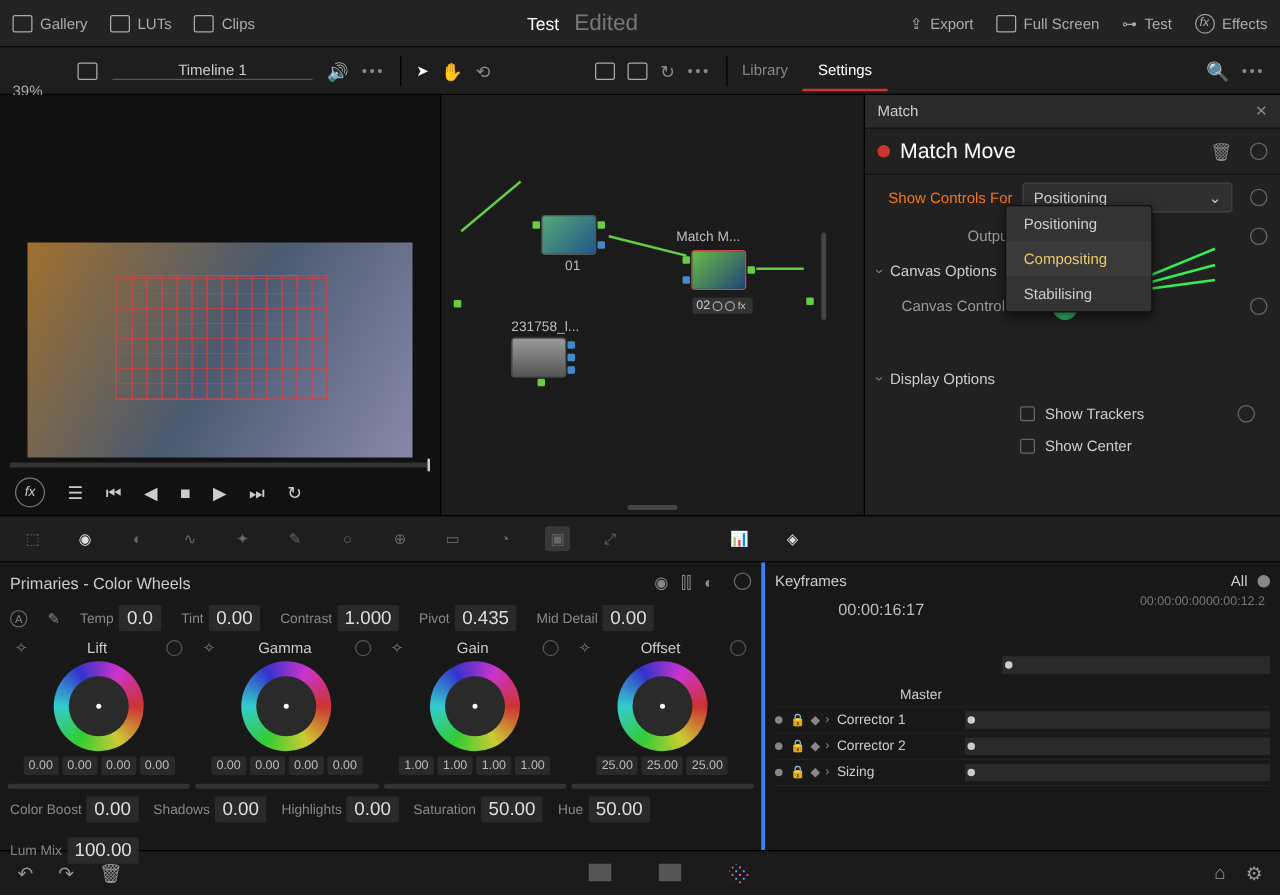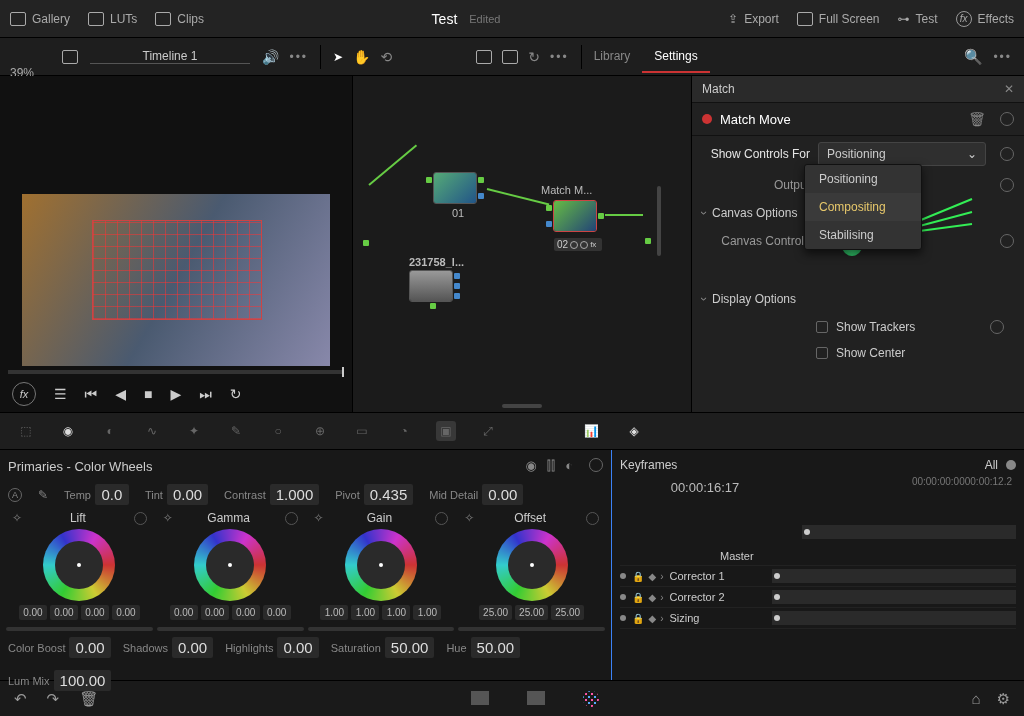--- a/index.html
+++ b/index.html
@@ -4,21 +4,21 @@
 <style>
   * { margin:0; padding:0; box-sizing:border-box; font-family: -apple-system, Helvetica, Arial, sans-serif; }
   body { background:#1a1a1a; color:#ccc; width:1024px; height:716px; overflow:hidden; font-size:12px; }
   .topbar { height:38px; background:#232323; display:flex; align-items:center; padding:0 10px; border-bottom:1px solid #000; }
   .topbar .left { display:flex; gap:18px; align-items:center; }
   .topbar .center { flex:1; display:flex; justify-content:center; gap:12px; align-items:center; }
   .topbar .right { display:flex; gap:18px; align-items:center; }
   .topbar-item { display:flex; align-items:center; gap:6px; color:#aaa; cursor:pointer; }
   .iconbox { width:16px; height:14px; border:1px solid #aaa; border-radius:2px; display:inline-block; }
   .title-main { color:#fff; font-weight:500; font-size:14px; }
-  .title-sub { color:#777; font-size:11px; }
+  .title-sub { color:#777; font-size:18px; }
 
   .subbar { height:38px; background:#1e1e1e; display:flex; align-items:center; border-bottom:1px solid #000; }
   .subbar .zoom { width:50px; padding-left:10px; color:#aaa;margin-top:32px; }
   .subbar .iconset { display:flex; gap:10px; align-items:center; padding:0 12px; }
   .subbar .timeline-label { flex:0 0 160px; text-align:center; color:#ccc; border-bottom:1px solid #555;}
   .subbar .divider { width:1px; height:24px; background:#000; }
   .tab { padding:8px 12px; color:#888; cursor:pointer; }
   .tab.active { color:#fff; border-bottom:2px solid #c33; }
   .icon-gray { color:#888; font-size:14px; }
   .dots { color:#888; letter-spacing:2px; }
@@ -43,43 +43,43 @@
   .node02{border:1px solid #c44;}
   .node02-info{position:absolute;left:0;bottom:-20px;width:48px;display:flex;gap:2px;font-size:10px;color:#ccc;background:#333;border-radius:2px;padding:1px 3px;align-items:center;}
   .npill{width:8px;height:8px;border:1px solid #aaa;border-radius:50%;}
 
   .inspector { width:332px; background:#212121; overflow:hidden; position:relative;}
   .search-row { display:flex; align-items:center; background:#2a2a2a; border-bottom:1px solid #111; padding:6px 10px; gap:8px; }
   .search-row input { background:transparent; border:none; color:#ccc; flex:1; font-size:12px; outline:none;}
   .close-x{color:#888;cursor:pointer;}
   .effect-title { display:flex; align-items:center; gap:8px; padding:8px 10px; border-bottom:1px solid #111;}
   .red-dot{width:10px;height:10px;border-radius:50%;background:#c33;}
-  .eff-name{color:#fff;font-size:13px;}
+  .eff-name{color:#fff;font-size:17px;}
   .row { display:flex; align-items:center; padding:6px 10px; gap:8px;}
   .row .lbl { width:108px; text-align:right; color:#999; font-size:12px;}
-  .row .lbl.hl{color:#e5e5e5;}
+  .row .lbl.hl{color:#f97316;}
   .select { flex:1; background:#2f2f2f; border:1px solid #444; border-radius:3px; padding:4px 8px; display:flex; justify-content:space-between; align-items:center; color:#ccc; font-size:12px;}
   .reset-ic{ width:14px;height:14px;border:1px solid #666;border-radius:50%;margin-left:6px;}
   .section-head { display:flex; align-items:center; gap:6px; padding:8px 10px; color:#ccc; font-size:12px;}
   .chev{ transform:rotate(90deg); color:#888;}
   .checkbox-row{display:flex;align-items:center;gap:8px;padding:6px 20px;}
   .chk{width:12px;height:12px;border:1px solid #666;border-radius:2px;}
   .dropdown { position:absolute; background:#333; border:1px solid #111; border-radius:3px; z-index:20; box-shadow:0 4px 10px rgba(0,0,0,0.6);}
   .dropdown .item{ padding:7px 14px; color:#ccc; font-size:12px; cursor:pointer;}
   .dropdown .item.sel{ color:#e7c86b; background:#3a3a3a; position:relative;}
   .arrow-annot{position:absolute; pointer-events:none;}
   .green-circle{width:20px;height:20px;border-radius:50%;background:radial-gradient(circle,#4e8,#2a5);position:absolute;}
 
   .tool-row { height:38px; background:#1e1e1e; display:flex; align-items:center; gap:22px; padding:0 16px; border-top:1px solid #000; border-bottom:1px solid #000;}
   .tool-row .tool{ width:20px; height:20px; color:#666; display:flex;align-items:center;justify-content:center;}
   .tool.active{ color:#ddd; }
   .tool.hl{ background:#383838; border-radius:3px;padding:2px;}
 
   .lower { display:flex; height:230px; }
-  .wheels-panel { width:612px; background:#181818; padding:4px 6px; border-right:1px solid #3b82f6;}
+  .wheels-panel { width:612px; background:#181818; padding:4px 6px; border-right:3px solid #3b82f6;}
   .panel-head { display:flex; align-items:center; justify-content:space-between; padding:4px 2px; color:#ccc; font-size:13px;}
   .panel-head .hicons{display:flex;gap:10px;color:#888;}
   .param-row { display:flex; gap:16px; align-items:center; padding:6px 2px;}
   .param { display:flex; gap:4px; align-items:center;}
   .param .plabel{ color:#888; font-size:11px;}
   .param .pval{ background:#2a2a2a; color:#ddd; padding:2px 6px; border-radius:2px; font-size:15px; min-width:34px; text-align:center;}
   .autoic{width:14px;height:14px;border:1px solid #666;border-radius:50%;font-size:9px;text-align:center;line-height:12px;color:#888;}
   .wheels-grid{display:flex; gap:4px;}
   .wheel-col{flex:1; display:flex; flex-direction:column; align-items:center; gap:4px;}
   .wheel-head{display:flex;width:100%;justify-content:space-between;align-items:center;padding:0 6px;}
@@ -225,21 +225,21 @@
       <div class="port green" style="right:-8px;top:12px;"></div>
       <div class="node02-info">
           <span>02</span>
           <span class="npill"></span>
           <span class="npill"></span>
           <span style="font-size:8px;">fx</span>
         </div>
     </div>
     <div class="edge" style="left:252px;top:138px;width:38px;"></div>
     <div class="port green" style="left:292px;top:162px;"></div>
-    <div class="node-label" style="left:56px;top:180px;font-weight:bold;">231758_l...</div>
+    <div class="node-label" style="left:56px;top:180px;">231758_l...</div>
     <div class="node" style="left:56px;top:194px;background:#222;">
       <div class="thumb" style="background:linear-gradient(#999,#555);"></div>
       <div class="port blue" style="right:-8px;top:2px;"></div>
       <div class="port blue" style="right:-8px;top:12px;"></div>
       <div class="port blue" style="right:-8px;top:22px;"></div>
       <div class="port green" style="left:20px;bottom:-8px;"></div>
     </div>
     <div style="position:absolute;left:304px;top:110px;width:4px;height:70px;background:#444;border-radius:2px;"></div>
     <div style="position:absolute;bottom:4px;left:50%;transform:translateX(-50%);width:40px;height:4px;background:#444;border-radius:2px;"></div>
   </div>

